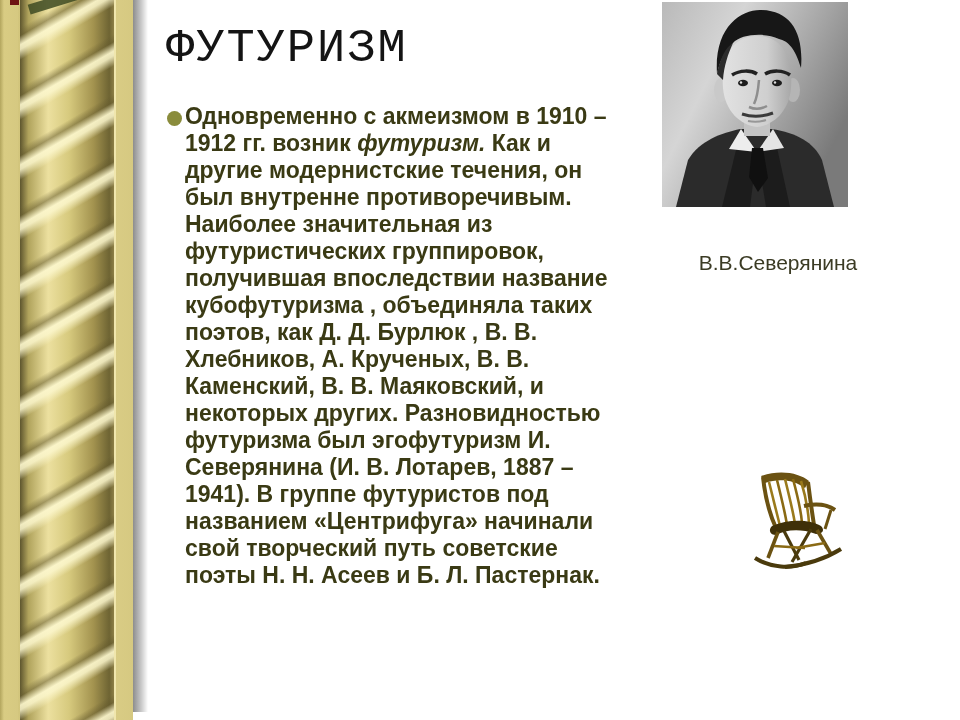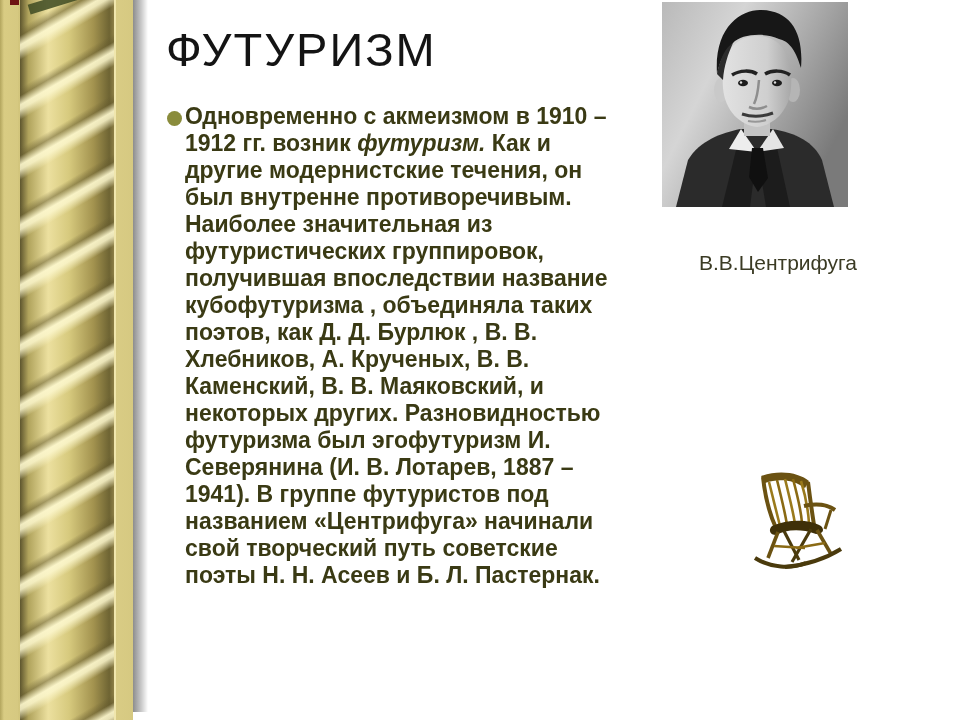--- a/index.html
+++ b/index.html
@@ -36,21 +36,21 @@
     position:absolute;left:10px;top:0;width:9px;height:5px;background:#6e1414;
   }
   .shadow-strip{
     position:absolute;left:133px;top:0;width:15px;height:712px;
     background:linear-gradient(90deg,#8d8d8d 0%,#c9c9c9 55%,#ffffff 100%);
   }
 
   
   .title{
     position:absolute;left:166px;top:22px;width:520px;
-    font-family:Liberation Sans, sans-serif;
+    font-family:Liberation Mono, monospace;
     font-size:47px;font-weight:400;letter-spacing:2px;color:#141414;
     white-space:nowrap;
   }
 
   
   .bullet-row{
     position:absolute;left:167px;top:103px;width:480px;
     display:flex;align-items:flex-start;
   }
   .bullet-marker{
@@ -135,21 +135,21 @@
       <circle cx="79" cy="80.5" r="1.2" fill="#dddddd"></circle>
       <circle cx="113" cy="80.5" r="1.2" fill="#dddddd"></circle>
 
       <path d="M97,78 C96,90 95,96 92,102 M87,105 Q96,109 105,104" stroke="#8e8e8e" stroke-width="2.5" fill="none"></path>
 
       <path d="M80,112 Q95,117 111,111" stroke="#3a3a3a" stroke-width="3" fill="none"></path>
       <path d="M86,119 Q95,121 104,118" stroke="#979797" stroke-width="2" fill="none"></path>
     </svg>
   </div>
 
-  <div class="caption">В.В.Центрифуга</div>
+  <div class="caption">В.В.Северянина</div>
 
   <div class="chair">
     <svg width="96" height="104" viewBox="0 0 96 104" xmlns="http://www.w3.org/2000/svg">
 
       <path d="M13,8 C32,1 52,5 61,13 L57,20 C46,12 31,10 17,15 Z" fill="#6b5212"></path>
 
       <path d="M15,9 C17,28 22,47 28,60" stroke="#6b5212" stroke-width="4" fill="none"></path>
       <path d="M60,14 C62,30 64,44 66,57" stroke="#6b5212" stroke-width="4" fill="none"></path>
 
       <path d="M21,14 C25,30 29,46 32,58" stroke="#9a7a1c" stroke-width="2.6" fill="none"></path>

